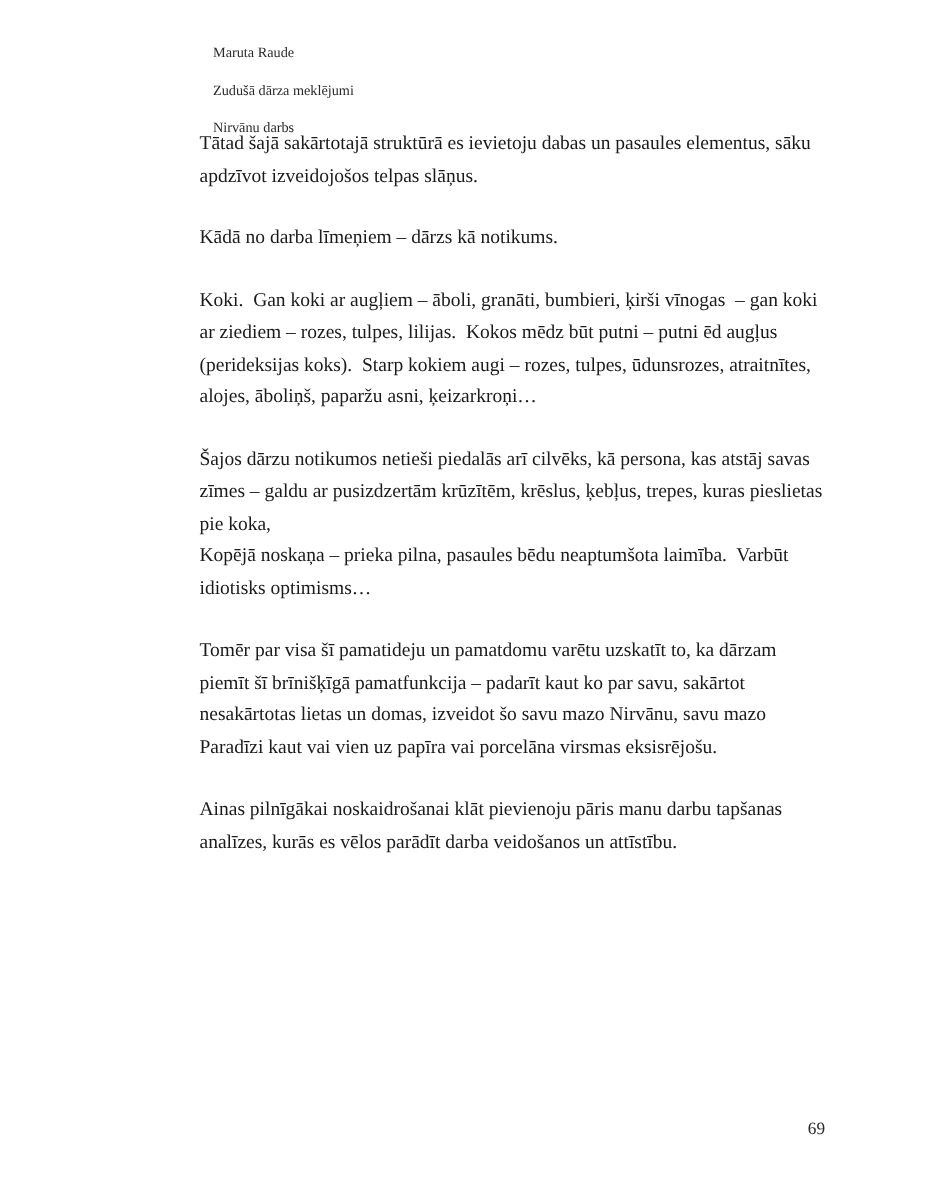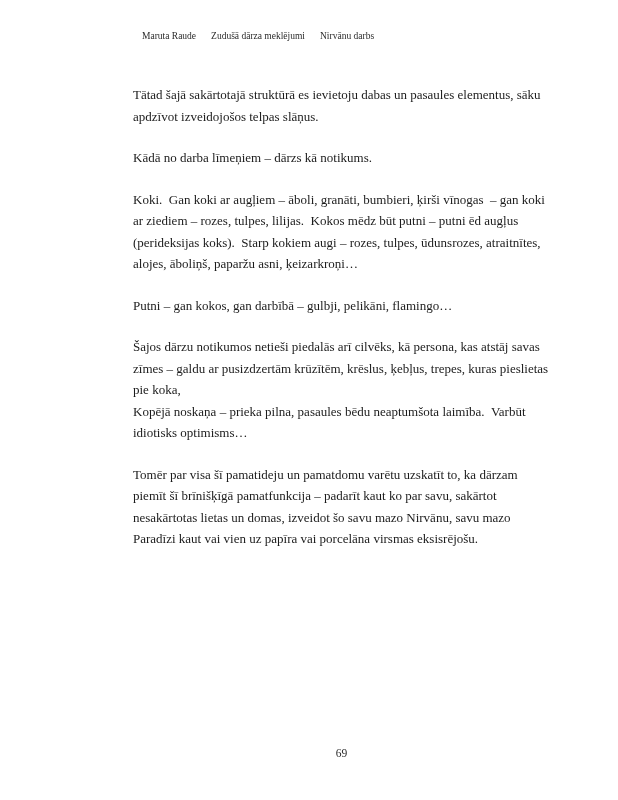--- a/index.html
+++ b/index.html
@@ -19,60 +19,61 @@
   }
   .doc-header {
     position: absolute;
     left: 142px;
     top: 31px;
     display: flex;
     gap: 15px;
     font-size: 9.5px;
     color: #2a2a2a;
     white-space: nowrap;
+    flex-direction: column;
   }
   .doc-body {
     position: absolute;
     left: 133px;
     top: 84px;
     width: 417px;
     font-size: 13px;
     line-height: 21.5px;
   }
   .para {
     margin: 0 0 20px 0;
     white-space: pre-wrap;
     text-align: left;
   }
   .doc-footer {
     position: absolute;
     left: 133px;
     top: 747px;
     width: 417px;
-    text-align: center;
+    text-align: right;
     font-size: 11.5px;
     color: #2a2a2a;
   }
 </style>
 </head>
 <body>
 
 <div class="page">
 
   <div class="doc-header">
     <span>Maruta Raude</span>
     <span>Zudušā dārza meklējumi</span>
     <span>Nirvānu darbs</span>
   </div>
 
   <div class="doc-body">
     <p class="para">Tātad šajā sakārtotajā struktūrā es ievietoju dabas un pasaules elementus, sāku apdzīvot izveidojošos telpas slāņus.</p>
     <p class="para">Kādā no darba līmeņiem – dārzs kā notikums.</p>
     <p class="para">Koki.  Gan koki ar augļiem – āboli, granāti, bumbieri, ķirši vīnogas  – gan koki ar ziediem – rozes, tulpes, lilijas.  Kokos mēdz būt putni – putni ēd augļus (perideksijas koks).  Starp kokiem augi – rozes, tulpes, ūdunsrozes, atraitnītes, alojes, āboliņš, paparžu asni, ķeizarkroņi…</p>
-    <p class="para">Putni – gan kokos, gan darbībā – gulbji, pelikāni, flamingo…</p>
     <p class="para">Šajos dārzu notikumos netieši piedalās arī cilvēks, kā persona, kas atstāj savas zīmes – galdu ar pusizdzertām krūzītēm, krēslus, ķebļus, trepes, kuras pieslietas pie koka,
 Kopējā noskaņa – prieka pilna, pasaules bēdu neaptumšota laimība.  Varbūt idiotisks optimisms…</p>
     <p class="para">Tomēr par visa šī pamatideju un pamatdomu varētu uzskatīt to, ka dārzam piemīt šī brīnišķīgā pamatfunkcija – padarīt kaut ko par savu, sakārtot nesakārtotas lietas un domas, izveidot šo savu mazo Nirvānu, savu mazo Paradīzi kaut vai vien uz papīra vai porcelāna virsmas eksisrējošu.</p>
+    <p class="para">Ainas pilnīgākai noskaidrošanai klāt pievienoju pāris manu darbu tapšanas analīzes, kurās es vēlos parādīt darba veidošanos un attīstību.</p>
   </div>
 
   <div class="doc-footer">69</div>
 
 </div>
 
 </body></html>

